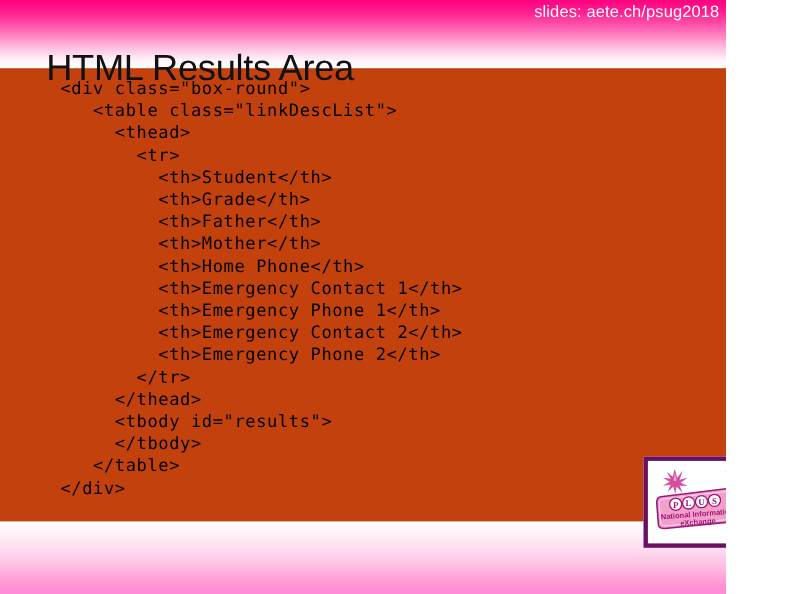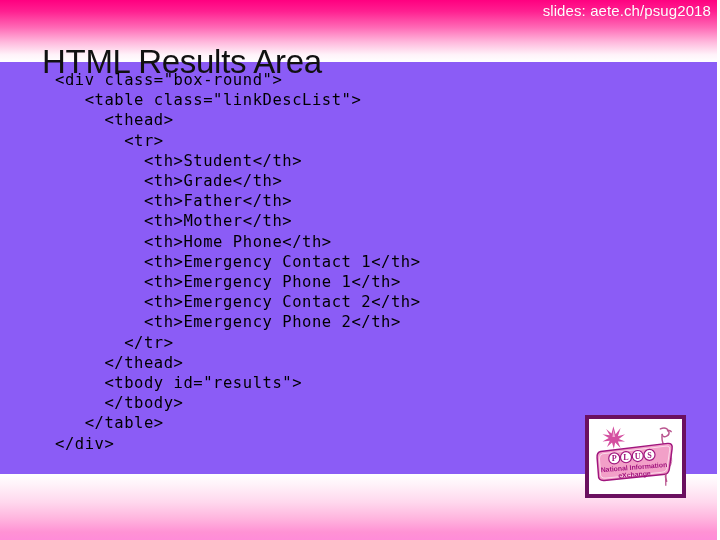--- a/index.html
+++ b/index.html
@@ -11,23 +11,23 @@
     height: 540px;
     overflow: hidden;
     background: #ffffff;
     font-family: "Liberation Sans", sans-serif;
     position: relative;
   }
 
   .slide {
     position: absolute;
     inset: 0;
-    width: 717px;
+    width: 660px;
     height: 540px;
-    background: #8b5cf6;
+    background: #c2410c;
     overflow: hidden;
   }
 
   
   .band-top {
     position: absolute;
     left: 0;
     top: 0;
     width: 720px;
     height: 62px;

